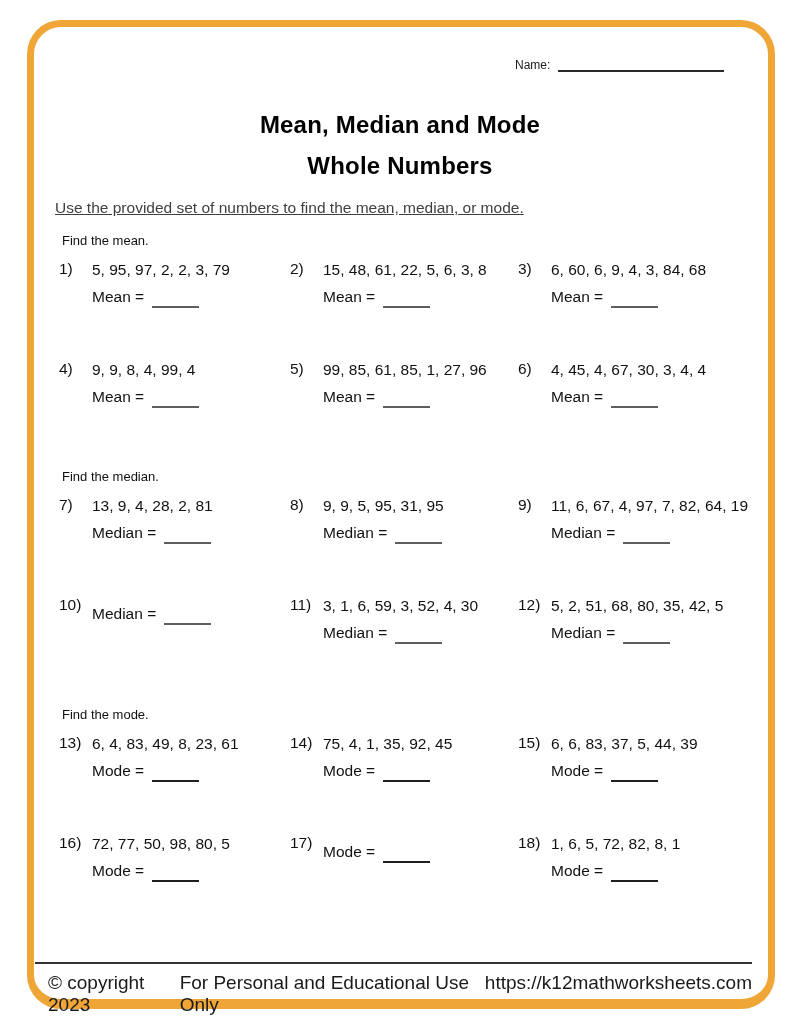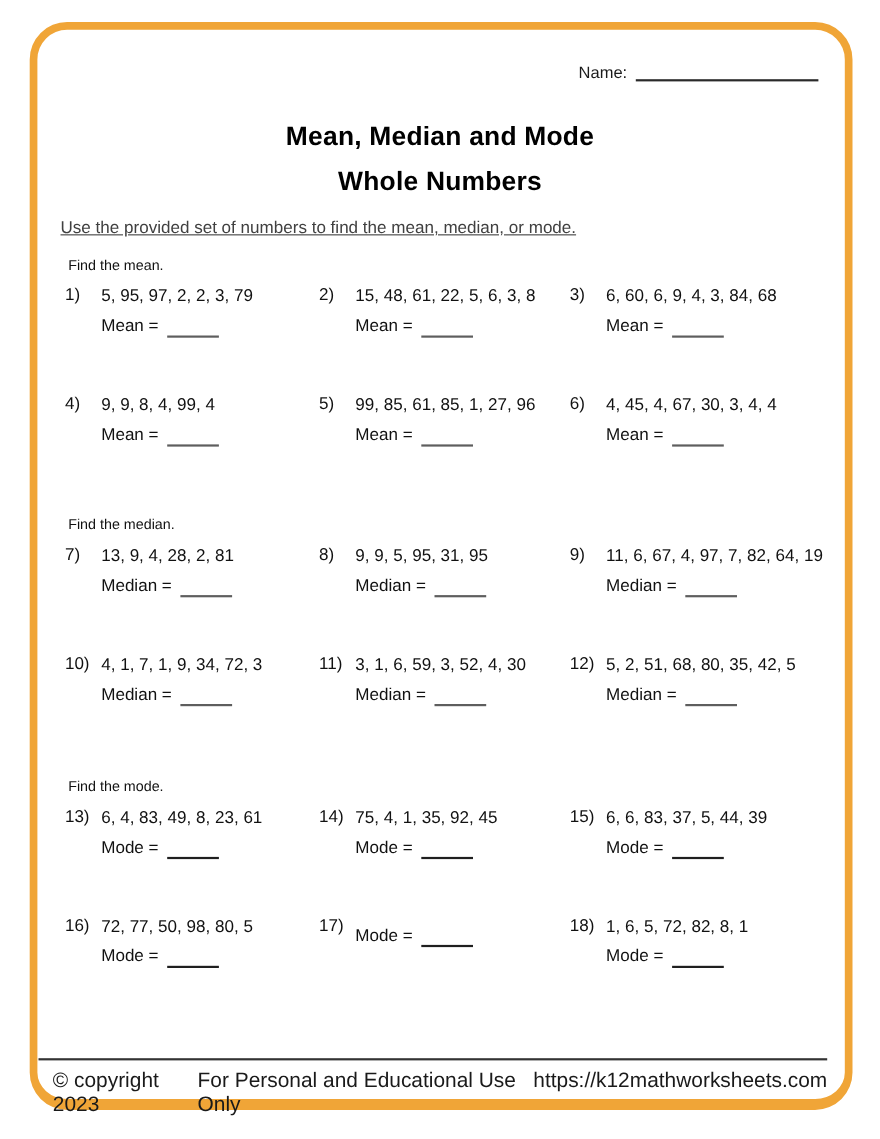--- a/index.html
+++ b/index.html
@@ -18,24 +18,23 @@
     left: 27px; top: 20px;
     width: 748px; height: 989px;
     border: 7px solid #F0A537;
     border-bottom-width: 10px;
     border-radius: 34px;
   }
 
   .name-row {
     position: absolute;
     top: 58px; left: 515px;
-    font-size: 15px;
+    font-size: 12px;
     color: #1a1a1a;
     white-space: nowrap;
-    margin-left: 11px;
   }
   .name-blank {
     display: inline-block;
     width: 166px; height: 2px;
     background: #2a2a2a;
     margin-left: 4px;
     vertical-align: -3px;
   }
 
   .title {
@@ -208,21 +207,20 @@
         <span class="pnum">9)</span>
         <div class="pbody">
           <div class="pnumbers">11, 6, 67, 4, 97, 7, 82, 64, 19</div>
           <div class="panswer"><span>Median =</span><span class="answer-blank"></span></div>
         </div>
       </div>
 
       <div class="problem">
         <span class="pnum">10)</span>
         <div class="pbody">
-          <div class="pnumbers">4, 1, 7, 1, 9, 34, 72, 3</div>
           <div class="panswer"><span>Median =</span><span class="answer-blank"></span></div>
         </div>
       </div>
 
       <div class="problem">
         <span class="pnum">11)</span>
         <div class="pbody">
           <div class="pnumbers">3, 1, 6, 59, 3, 52, 4, 30</div>
           <div class="panswer"><span>Median =</span><span class="answer-blank"></span></div>
         </div>

